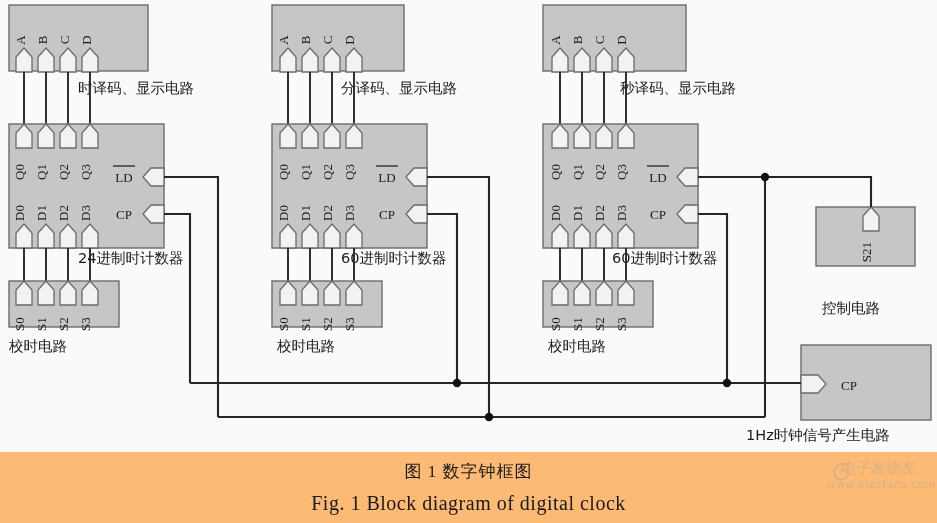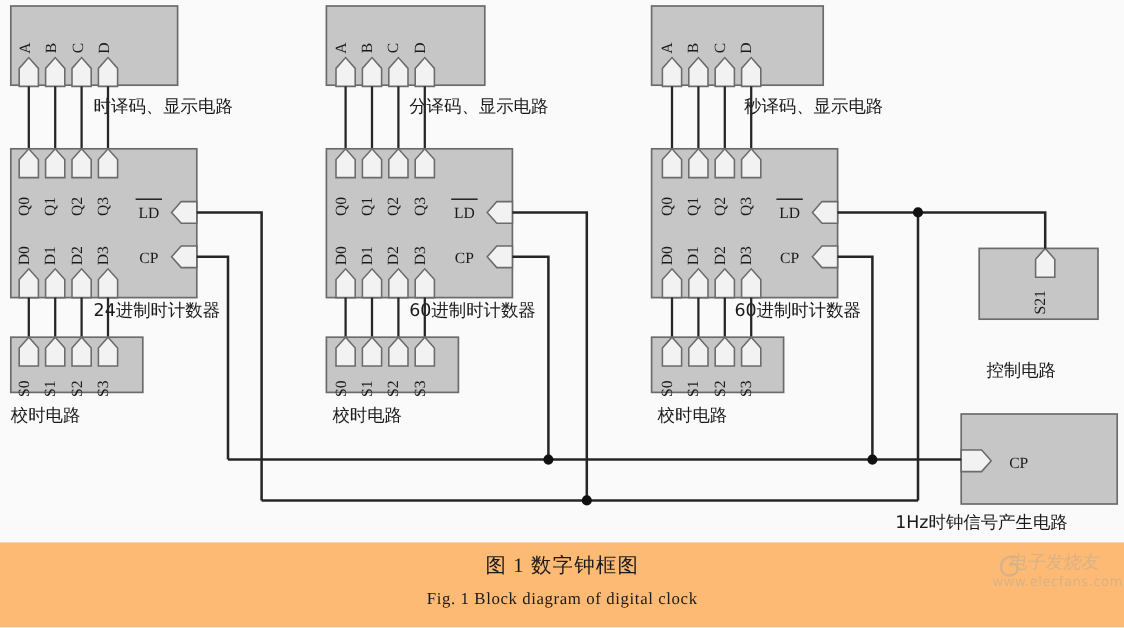--- a/index.html
+++ b/index.html
@@ -15,21 +15,21 @@
     background:#fafafa;
   }
   #caption-area{
     position:absolute;left:0;top:452px;width:937px;height:71px;
     background:#fdba74;
   }
   .cap-line{
     width:100%;text-align:center;color:#1a1a1a;
   }
   #cap-cn{font-size:17px;letter-spacing:1px;margin-top:8px;}
-  #cap-en{font-size:14px;letter-spacing:0.5px;margin-top:9px;}
+  #cap-en{font-size:20px;letter-spacing:0.5px;margin-top:9px;}
   #watermark{
     position:absolute;right:6px;bottom:2px;width:104px;height:62px;
     opacity:0.35;
   }
   #watermark .wm-cn{
     font-size:15px;color:#9aa0a6;text-align:center;
     font-family:"DejaVu Sans", sans-serif;
     transform:skewX(-8deg);
   }
   #watermark .wm-url{

